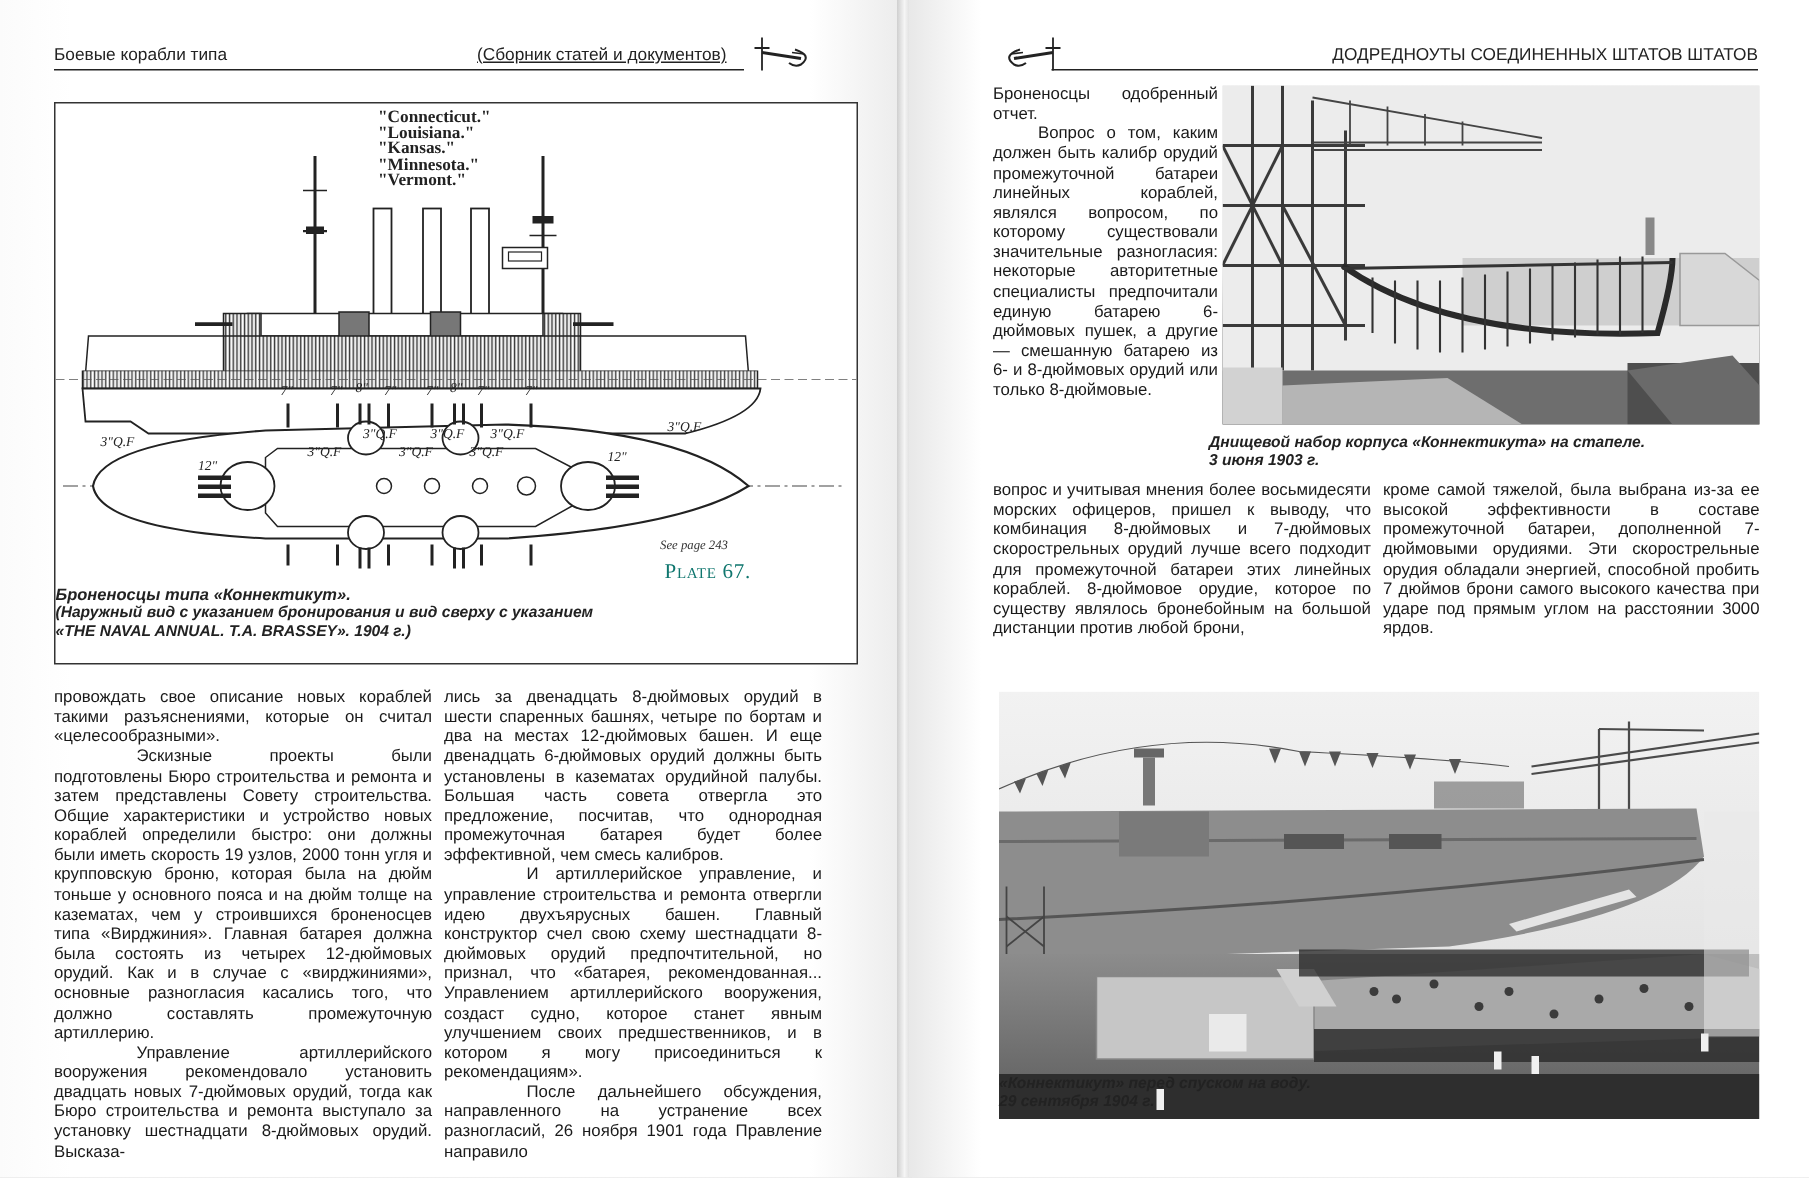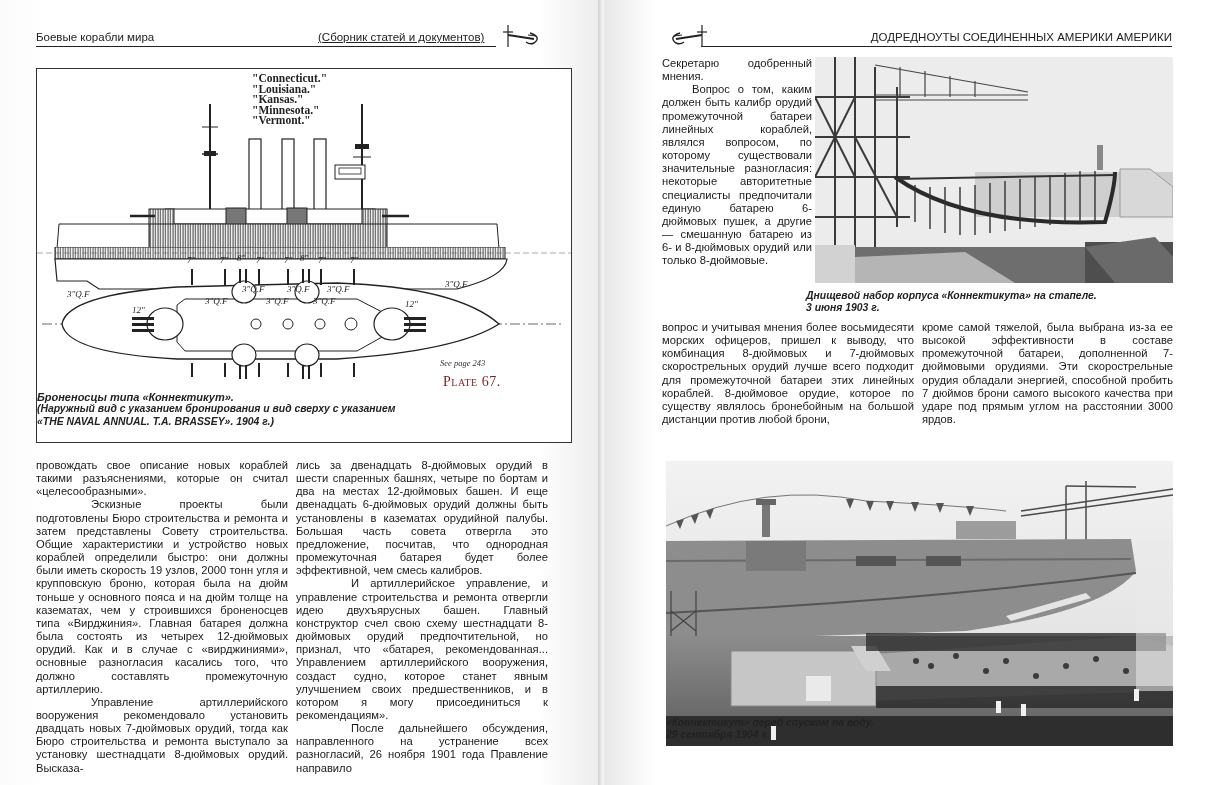--- a/index.html
+++ b/index.html
@@ -19,21 +19,21 @@
 
   .figure-box{position:absolute;left:36px;top:68px;width:534px;height:373px;border:1.5px solid #333;background:#fff;}
   .cap{font-style:italic;font-weight:bold;text-align:left;font-size:10.4px;line-height:12.4px;color:#222;}
   .photo{position:absolute;overflow:hidden;}
   .serif{font-family:"Liberation Serif",serif;}
 </style>
 </head>
 <body>
 
 <div class="page" id="page-left">
-  <span class="running-head" style="left:36px;">Боевые корабли мира</span>
+  <span class="running-head" style="left:36px;">Боевые корабли типа</span>
   <span class="running-head" style="left:318px;text-decoration:underline;">(Сборник статей и документов)</span>
   <div class="head-rule" style="left:36px;width:460px;"></div>
   <svg class="anchor" style="left:500px;" width="44" height="26" viewBox="0 0 44 26">
     <line x1="8" y1="2" x2="8" y2="24" stroke="#222" stroke-width="1.2"></line>
     <line x1="3" y1="9" x2="13" y2="9" stroke="#222" stroke-width="1.2"></line>
     <path d="M8 12 L34 16" stroke="#222" stroke-width="2"></path>
     <path d="M30 10 Q42 14 34 20 Q30 22 26 19" stroke="#222" stroke-width="1.4" fill="none"></path>
     <path d="M28 12 L36 13" stroke="#222" stroke-width="1"></path>
   </svg>
 
@@ -159,21 +159,21 @@
       <span style="position:absolute;left:250px;top:35px;">3"Q.F</span>
       <span style="position:absolute;left:290px;top:35px;">3"Q.F</span>
       <span style="position:absolute;left:168px;top:47px;">3"Q.F</span>
       <span style="position:absolute;left:229px;top:47px;">3"Q.F</span>
       <span style="position:absolute;left:276px;top:47px;">3"Q.F</span>
       <span style="position:absolute;left:95px;top:56px;">12"</span>
       <span style="position:absolute;left:368px;top:50px;">12"</span>
     </div>
 
     <span class="serif" style="position:absolute;left:403px;top:289px;font-style:italic;font-size:8.5px;color:#333;">See page 243</span>
-    <span class="serif" style="position:absolute;left:406px;top:305px;font-size:14px;font-variant:small-caps;letter-spacing:0.5px;color:#7f1d1d;">Plate 67.</span>
+    <span class="serif" style="position:absolute;left:406px;top:305px;font-size:14px;font-variant:small-caps;letter-spacing:0.5px;color:#0f766e;">Plate 67.</span>
 
     <div class="cap" style="position:absolute;left:0;top:322px;width:534px;">
       <div style="font-size:11px;">Броненосцы типа «Коннектикут».</div>
       <div>(Наружный вид с указанием бронирования и вид сверху с указанием</div>
       <div>«THE NAVAL ANNUAL. T.A. BRASSEY». 1904 г.)</div>
     </div>
   </div>
 
   <div class="col" style="left:36px;top:459px;width:252px;">
     <p>провождать свое описание новых кораблей такими разъяснениями, которые он считал «целесообразными».</p>
@@ -191,24 +191,24 @@
 
 <div class="page" id="page-right">
   <svg class="anchor" style="left:60px;" width="44" height="26" viewBox="0 0 44 26">
     <line x1="36" y1="2" x2="36" y2="24" stroke="#222" stroke-width="1.2"></line>
     <line x1="31" y1="9" x2="41" y2="9" stroke="#222" stroke-width="1.2"></line>
     <path d="M36 12 L10 16" stroke="#222" stroke-width="2"></path>
     <path d="M14 10 Q2 14 10 20 Q14 22 18 19" stroke="#222" stroke-width="1.4" fill="none"></path>
     <path d="M16 12 L8 13" stroke="#222" stroke-width="1"></path>
   </svg>
   <div class="head-rule" style="left:95px;width:471px;"></div>
-  <span class="running-head" style="right:34px;">ДОДРЕДНОУТЫ СОЕДИНЕННЫХ АМЕРИКИ АМЕРИКИ</span>
+  <span class="running-head" style="right:34px;">ДОДРЕДНОУТЫ СОЕДИНЕННЫХ ШТАТОВ ШТАТОВ</span>
 
   <div class="col" style="left:56px;top:57px;width:150px;">
-    <p>Секретарю одобренный мнения.</p>
+    <p>Броненосцы одобренный отчет.</p>
     <p class="indent" style="text-indent:30px;">Вопрос о том, каким должен быть калибр орудий промежуточной батареи линейных кораблей, являлся вопросом, по которому существовали значительные разногласия: некоторые авторитетные специалисты предпочитали единую батарею 6-дюймовых пушек, а другие — смешанную батарею из 6- и 8-дюймовых орудий или только 8-дюймовые.</p>
   </div>
 
   <div class="photo" style="left:209px;top:57px;width:358px;height:226px;background:linear-gradient(#e6e6e6,#d9d9d9 55%,#8a8a8a 72%,#5a5a5a 100%);">
     <svg width="358" height="226" viewBox="0 0 358 226">
       <rect x="0" y="0" width="358" height="226" fill="#ececec"></rect>
 
       <g stroke="#3a3a3a" stroke-width="2" fill="none">
         <line x1="20" y1="0" x2="20" y2="190"></line>
           <line x1="40" y1="0" x2="40" y2="190"></line>

